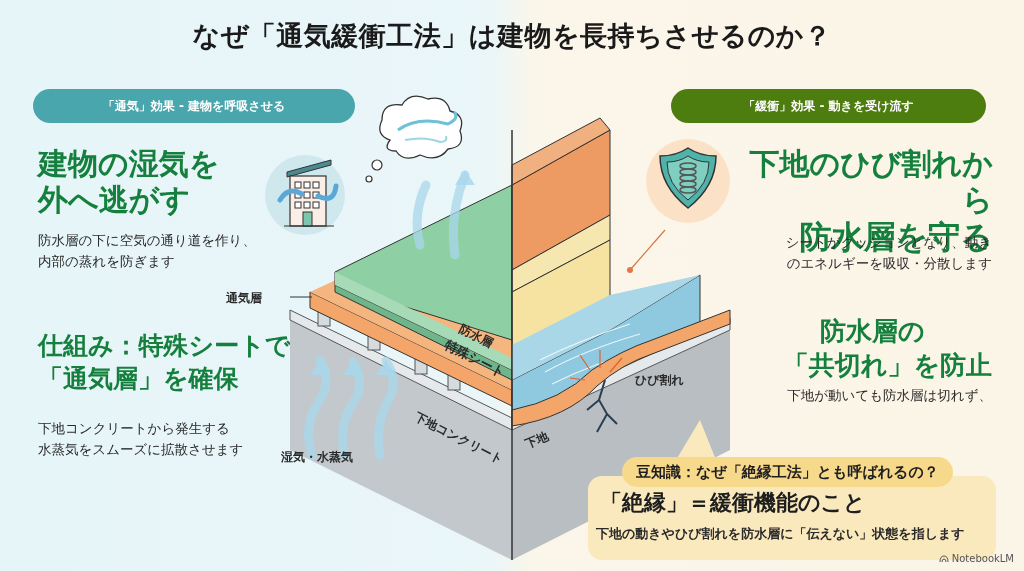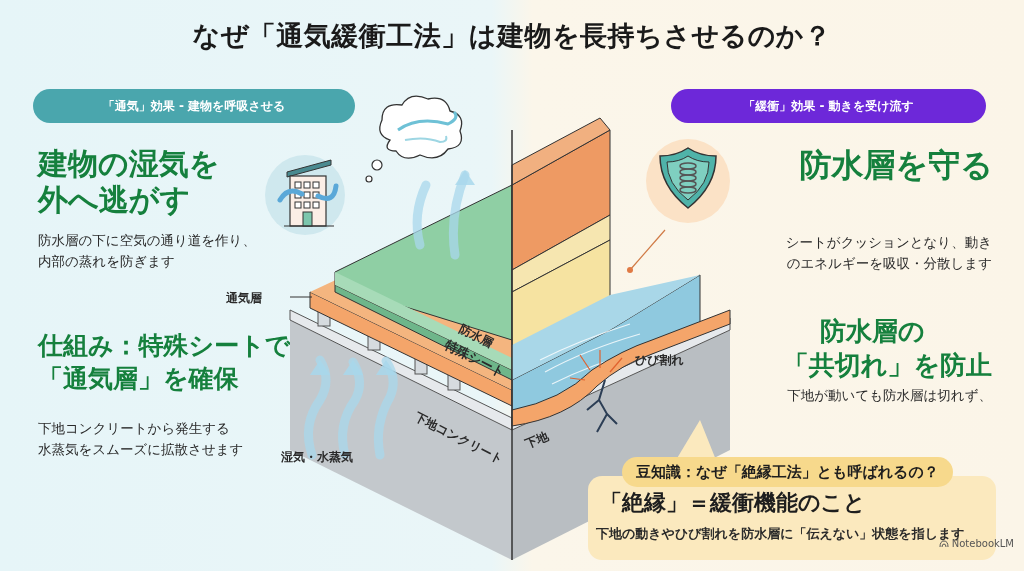--- a/index.html
+++ b/index.html
@@ -14,21 +14,21 @@
   .title {
     left: 0; width: 1024px; top: 18px; text-align: center;
     font-size: 27px; font-weight: bold; letter-spacing: 0.5px; color: #1a1a1a;
   }
   .pill {
     height: 34px; border-radius: 17px; color: #fff; font-weight: bold;
     font-size: 12px; display: flex; align-items: center; justify-content: center;
     white-space: nowrap;
   }
   .pill-teal { left: 33px; top: 89px; width: 322px; background: #4aa6ad; }
-  .pill-orange { left: 671px; top: 89px; width: 315px; background: #6d28d9; }
+  .pill-orange { left: 671px; top: 89px; width: 315px; background: #4d7c0f; }
 
   .h-big { font-weight: bold; color: #15803d; line-height: 1.2; }
   .body-txt { font-size: 13.5px; font-weight: normal; color: #2a2a2a; line-height: 1.55; }
 
   .l-h1 { left: 38px; top: 146px; font-size: 30px; width: 240px; }
   .l-p1 { left: 38px; top: 230px; width: 250px; }
   .l-h2 { left: 38px; top: 330px; font-size: 25px; width: 260px; line-height: 1.3; }
   .l-p2 { left: 38px; top: 402px; width: 260px; margin-top: 16px; }
 
   .r-h1 { left: 745px; top: 146px; width: 248px; text-align: right; font-size: 30px; }
@@ -42,21 +42,21 @@
   }
   .tip-tag {
     left: 622px; top: 457px; height: 30px; padding: 0 14px; border-radius: 15px;
     background: #f7d98c; font-size: 15px; font-weight: bold; display: flex; align-items: center;
     white-space: nowrap;
     text-align: right;
   }
   .tip-h { left: 600px; top: 488px; font-size: 22px; font-weight: bold; white-space: nowrap; }
   .tip-p { left: 596px; top: 525px; font-size: 13px; font-weight: bold; white-space: nowrap; color: #2a2a2a; }
 
-  .brand { right: 10px; top: 538px; font-size: 10px; color: #555; display: flex; align-items: center; gap: 3px; }
+  .brand { right: 10px; top: 553px; font-size: 10px; color: #555; display: flex; align-items: center; gap: 3px; }
 
   .lbl { font-size: 12px; font-weight: bold; color: #2a2a2a; white-space: nowrap; }
 </style>
 </head>
 <body>
 
 <div class="abs title">なぜ「通気緩衝工法」は建物を長持ちさせるのか？</div>
 
 <div class="abs pill pill-teal">「通気」効果 - 建物を呼吸させる</div>
 
@@ -73,20 +73,21 @@
 <div class="abs h-big l-h2">
   <div>仕組み：特殊シートで</div>
   <div>「通気層」を確保</div>
 </div>
 <div class="abs body-txt l-p2">
   <div>下地コンクリートから発生する</div>
   <div>水蒸気をスムーズに拡散させます</div>
 </div>
 
 <div class="abs h-big r-h1">
+  <div>下地のひび割れから</div>
   <div style="font-size:32px">防水層を守る</div>
 </div>
 <div class="abs body-txt r-p1">
   <div>シートがクッションとなり、動き</div>
   <div>のエネルギーを吸収・分散します</div>
 </div>
 <div class="abs h-big r-h2">
   <div style="text-align:left;padding-left:60px">防水層の</div>
   <div>「共切れ」を防止</div>
 </div>
@@ -202,21 +203,21 @@
   </g>
 
   <polygon points="670,470 700,420 720,470" fill="#fbe9be"></polygon>
 </svg>
 
 <div class="abs lbl" style="left:226px;top:290px">通気層</div>
 <div class="abs lbl" style="left:458px;top:328px;transform:rotate(27deg)">防水層</div>
 <div class="abs lbl" style="left:442px;top:350px;transform:rotate(27deg);font-size:13px">特殊シート</div>
 <div class="abs lbl" style="left:410px;top:430px;transform:rotate(27deg)">下地コンクリート</div>
 <div class="abs lbl" style="left:281px;top:449px">湿気・水蒸気</div>
-<div class="abs lbl" style="left:635px;top:352px">ひび割れ</div>
+<div class="abs lbl" style="left:635px;top:372px">ひび割れ</div>
 <div class="abs lbl" style="left:525px;top:432px;transform:rotate(-22deg)">下地</div>
 
 <div class="abs tip-box"></div>
 <div class="abs tip-tag">豆知識：なぜ「絶縁工法」とも呼ばれるの？</div>
 <div class="abs tip-h">「絶縁」＝緩衝機能のこと</div>
 <div class="abs tip-p">下地の動きやひび割れを防水層に「伝えない」状態を指します</div>
 
 <div class="abs brand">
   <svg width="10" height="8" viewBox="0 0 10 8">
     <path d="M1 7 q0 -6 4 -6 q4 0 4 6 M3 7 q0 -3 2 -3 q2 0 2 3" stroke="#555" stroke-width="1" fill="none"></path>

